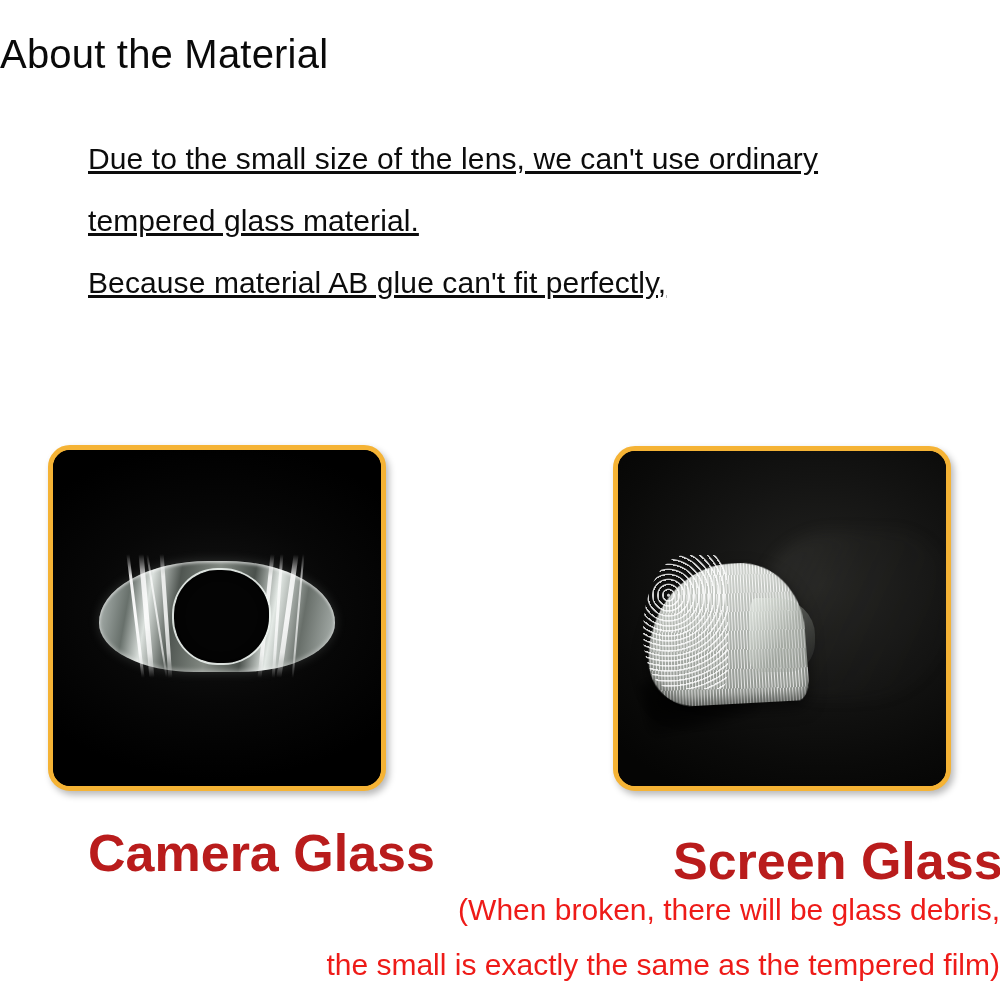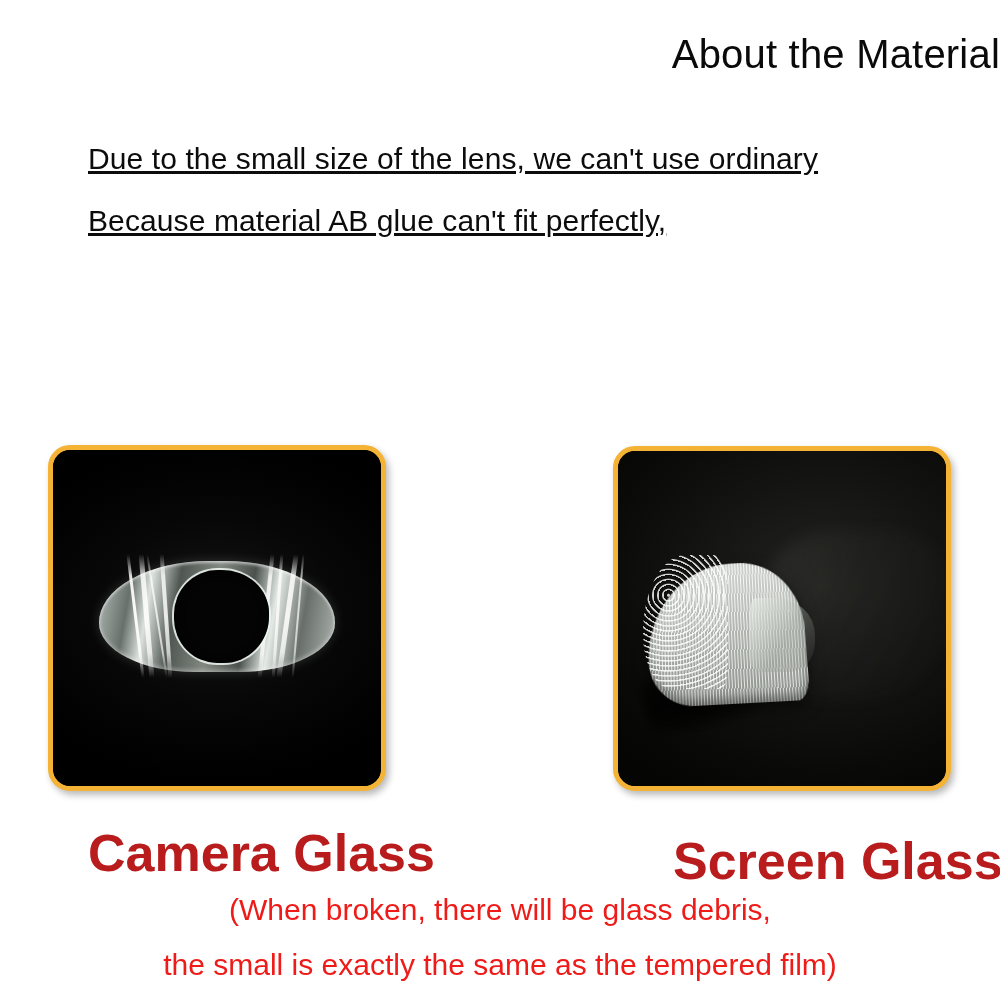--- a/index.html
+++ b/index.html
@@ -16,21 +16,21 @@
     color: #000000;
     -webkit-font-smoothing: antialiased;
   }
 
   
   .page-title {
     position: absolute;
     top: 28px;
     left: 0;
     width: 1000px;
-    text-align: right;
+    text-align: left;
     font-size: 40px;
     line-height: 52px;
     font-weight: 400;
     letter-spacing: 0.2px;
     color: #0a0a0a;
   }
 
   
   .body-block {
     position: absolute;
@@ -233,36 +233,37 @@
     font-weight: bold;
   }
   #caption-camera { left: 88px;  top: 830px; }
   #caption-screen { left: 673px; top: 830px; margin-top: 8px; }
 
   
   .footnote {
     position: absolute;
     left: 0;
     width: 1000px;
-    text-align: center;
+    text-align: right;
     color: #ee1b18;
     font-size: 30px;
     line-height: 40px;
     white-space: nowrap;
   }
   #footnote-line-1 { top: 890px; }
   #footnote-line-2 { top: 945px; }
 </style>
 </head>
 <body>
 
 <div class="page-title">About the Material</div>
 
 <div class="body-block">
   <div class="body-line">Due to the small size of the lens, we can't use ordinary</div>
+  <div class="body-line">tempered glass material.</div>
   <div class="body-line">Because material AB glue can't fit perfectly,</div>
 </div>
 
 <div class="panel" id="panel-camera">
   <div class="photo photo-camera">
     <div class="lens-film">
       <div class="crease c1"></div>
       <div class="crease c2"></div>
       <div class="crease c3"></div>
       <div class="crease c4"></div>

